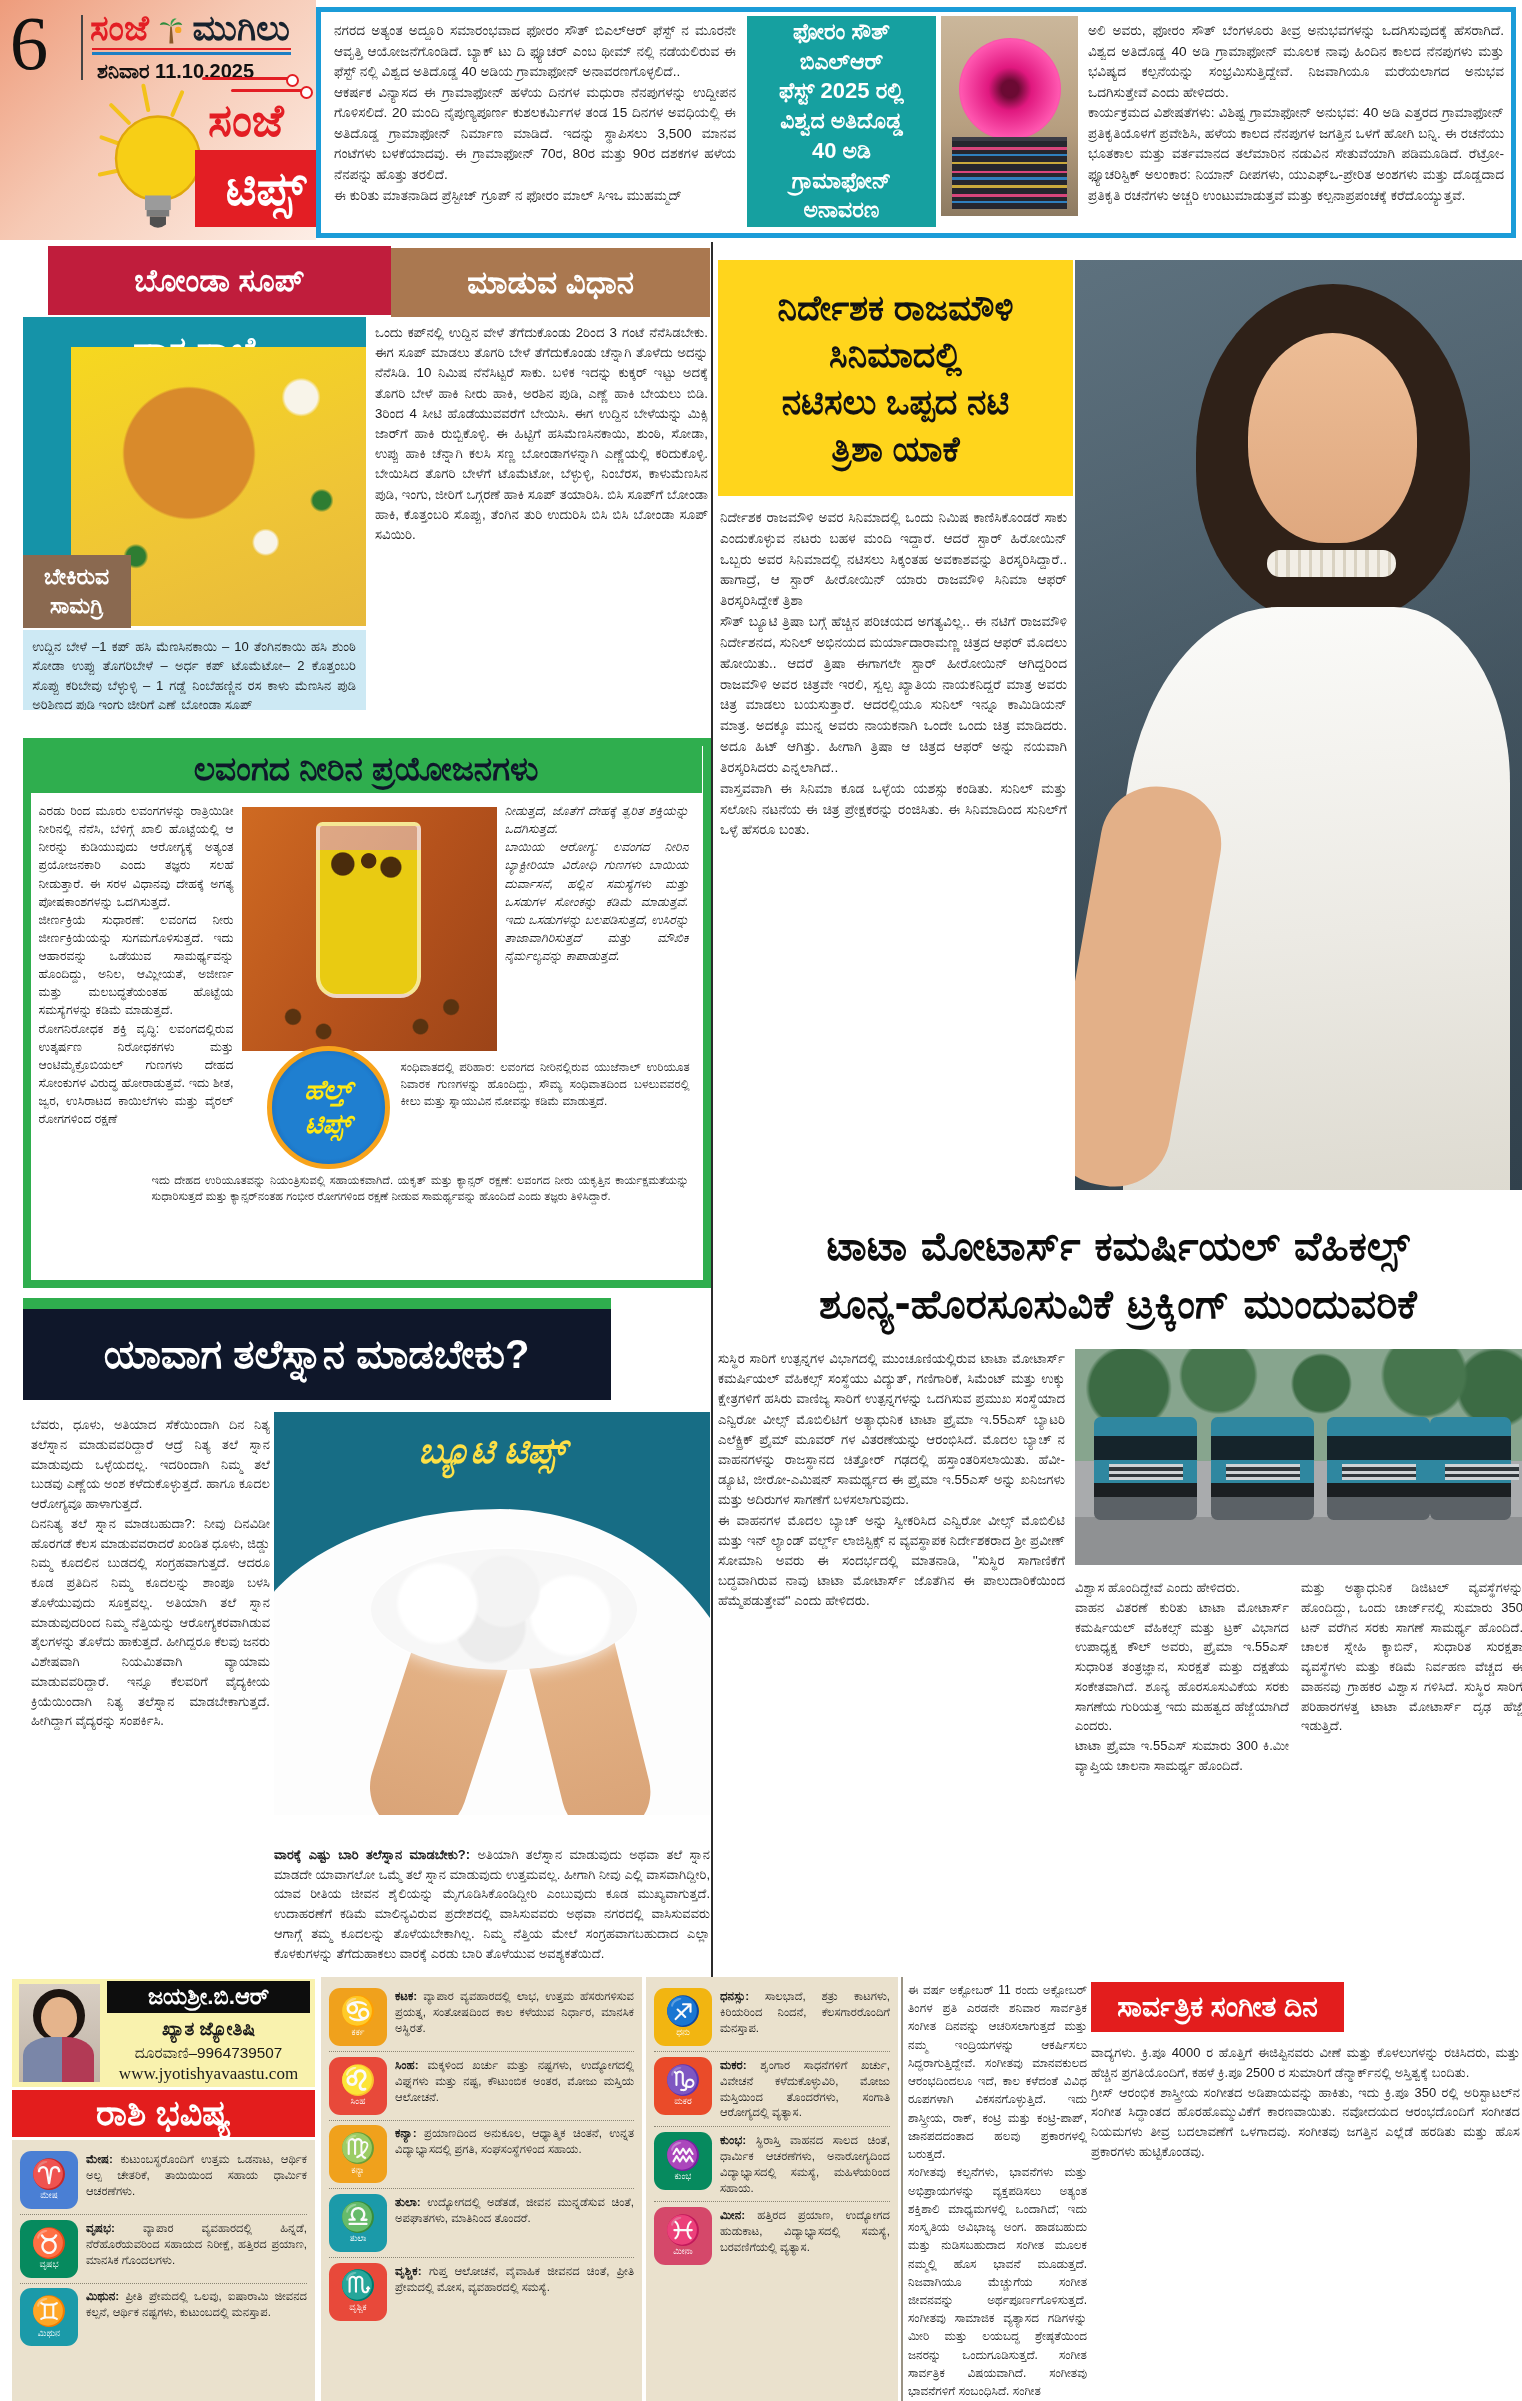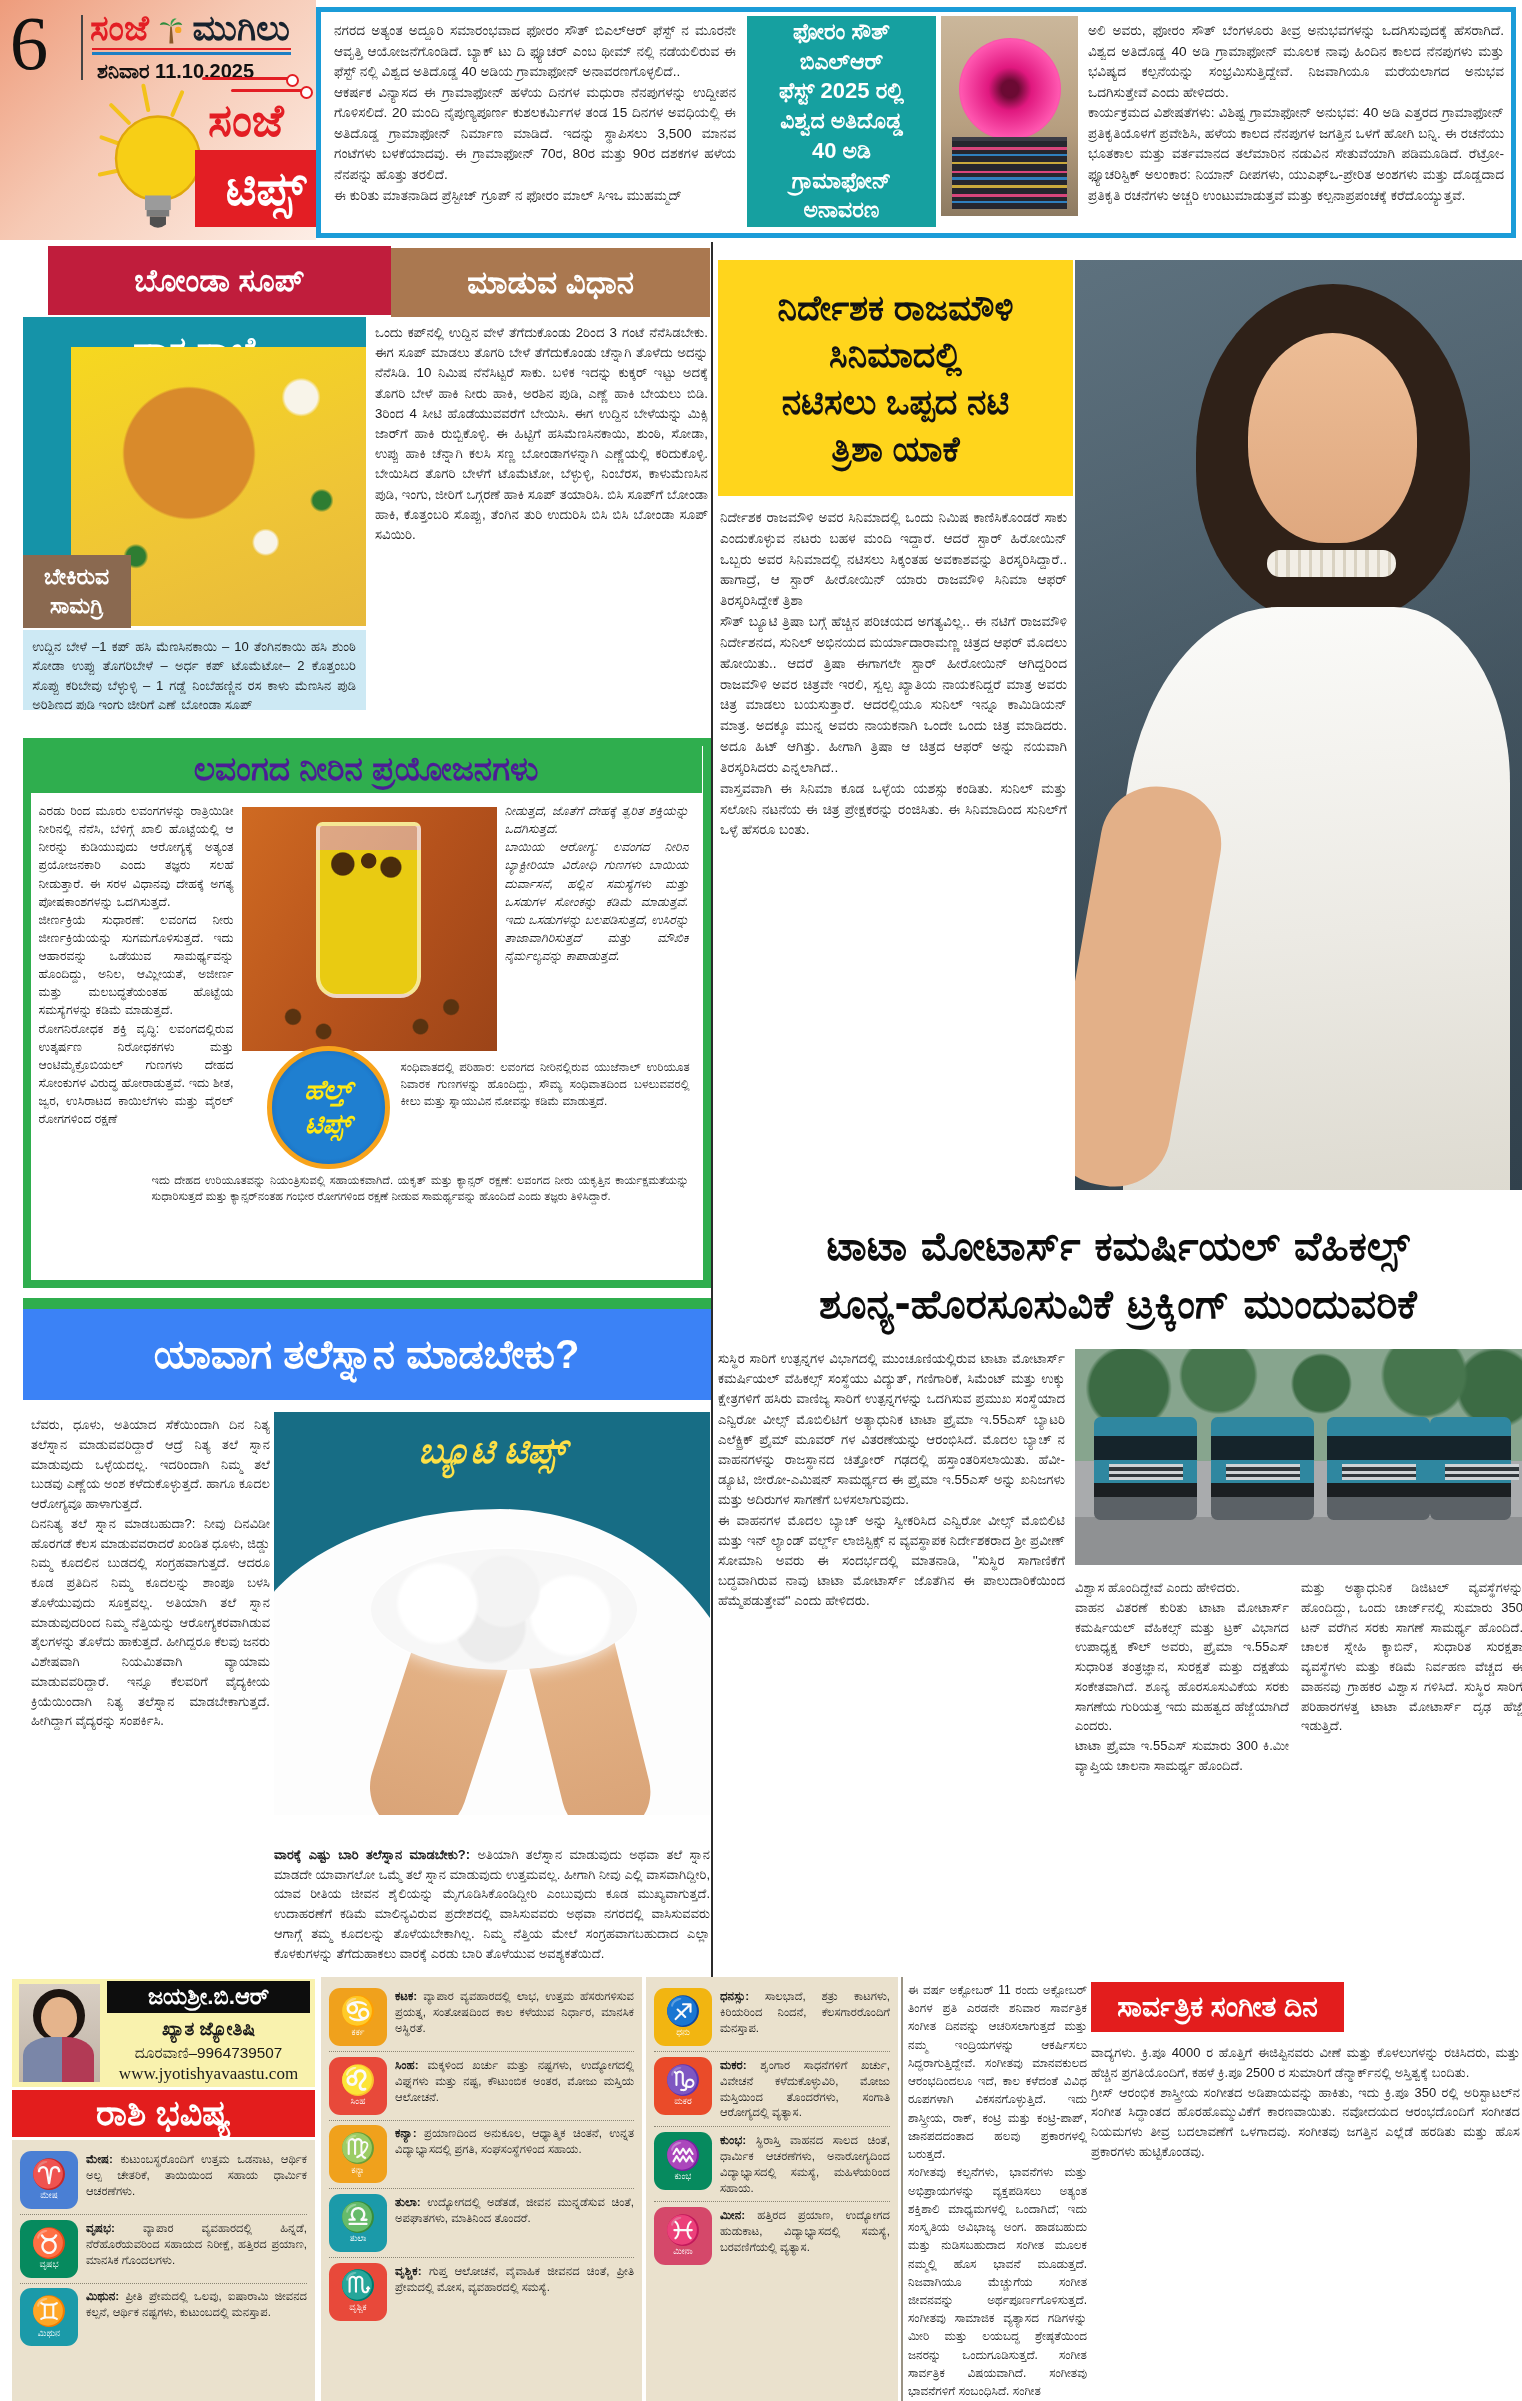--- a/index.html
+++ b/index.html
@@ -47,42 +47,42 @@
       radial-gradient(circle at 22% 75%,#2e7d32 0 3%,rgba(0,0,0,0) 4%),
       radial-gradient(circle at 85% 55%,#2e7d32 0 3%,rgba(0,0,0,0) 4%),
       linear-gradient(160deg,#f6d81f 0%,#efc536 60%,#e7b93c 100%);}
   .ingr-label{left:22.6px;top:555px;width:108px;height:73px;background:#8a6950;color:#fff;
               font-size:22px;font-weight:bold;line-height:1.3;white-space:pre-line;}
   .ingr-box{left:22.6px;top:630px;width:343px;height:80px;background:#cde9f4;padding:6.5px 9.7px;box-sizing:border-box;
             font-size:13px;line-height:1.5;text-align:justify;overflow:hidden;}
   .method-col{left:375px;top:323px;width:333px;height:399px;}
   
   .clove-box{left:22.6px;top:738px;width:688px;height:550px;border:8px solid #2fae4e;background:#fff;box-sizing:border-box;}
-  .clove-title{left:0;top:0;width:671px;height:47px;background:#2fae4e;color:#4c1d95;font-size:33px;font-weight:bold;}
+  .clove-title{left:0;top:0;width:671px;height:47px;background:#2fae4e;color:#0f172a;font-size:33px;font-weight:bold;}
   .clove-col{font-size:12.5px;line-height:1.45;text-align:justify;white-space:pre-line;overflow:hidden;}
   .clove-img{left:211px;top:61px;width:255px;height:244px;
     background:
       radial-gradient(circle at 20% 86%,#5a3310 0 2.5%,rgba(0,0,0,0) 3%),
       radial-gradient(circle at 32% 92%,#5a3310 0 2.5%,rgba(0,0,0,0) 3%),
       radial-gradient(circle at 70% 90%,#5a3310 0 2.5%,rgba(0,0,0,0) 3%),
       radial-gradient(circle at 82% 82%,#5a3310 0 2.5%,rgba(0,0,0,0) 3%),
       linear-gradient(120deg,#cf6a22 0%,#b5521c 55%,#9c4418 100%);overflow:hidden;}
   .glass{position:absolute;left:74px;top:14.5px;width:105px;height:176px;border-radius:6.5px 6.5px 21px 21px;
          background:linear-gradient(180deg,rgba(255,255,255,.45) 0 14%,#e9cb12 14% 100%);
          border:4px solid rgba(255,255,255,.55);box-sizing:border-box;}
   .glass::after{content:"";position:absolute;left:8px;top:22.6px;width:74px;height:32px;
          background:radial-gradient(circle at 20% 50%,#4a2c0c 0 18%,rgba(0,0,0,0) 20%),
                     radial-gradient(circle at 55% 40%,#4a2c0c 0 16%,rgba(0,0,0,0) 18%),
                     radial-gradient(circle at 85% 60%,#4a2c0c 0 15%,rgba(0,0,0,0) 17%);}
   .health-badge{left:236px;top:300px;width:123px;height:123px;border-radius:50%;
                 background:radial-gradient(circle,#1f7fd0 0 64%,#10509c 100%);
                 border:5.6px solid #f7a31b;box-sizing:border-box;color:#ffe814;
                 font-size:27px;font-weight:bold;font-style:italic;line-height:1.25;white-space:pre-line;}
   
-  .beauty-title{left:22.6px;top:1298px;width:688px;height:102px;background:#3b82f6;color:#fff;font-size:40px;font-weight:bold;border-top:11.3px solid #2fae4e;box-sizing:border-box;}
+  .beauty-title{left:22.6px;top:1298px;width:588px;height:102px;background:#0f172a;color:#fff;font-size:40px;font-weight:bold;border-top:11.3px solid #2fae4e;box-sizing:border-box;}
   .beauty-col1{left:31px;top:1415px;width:239px;height:558px;font-size:13px;}
   .beauty-panel{left:274px;top:1412px;width:436px;height:403px;background:#176d85;overflow:hidden;}
   .beauty-badge{left:0;top:11.3px;width:436px;height:56px;color:#fde047;font-size:36px;font-weight:bold;font-style:italic;}
   .hair-blob{position:absolute;left:-32px;top:97px;width:516px;height:420px;border-radius:50% 50% 0 0 / 38% 62% 0 0;background:#fdfdfd;}
   .hair-arm{position:absolute;left:121px;top:169px;width:97px;height:258px;border-radius:48px;background:linear-gradient(180deg,#e9b98c,#d9a377);transform:rotate(18deg);}
   .hair-arm2{position:absolute;left:266px;top:161px;width:89px;height:266px;border-radius:48px;background:linear-gradient(180deg,#e9b98c,#d9a377);transform:rotate(-14deg);}
   .foam{position:absolute;left:97px;top:137px;width:266px;height:121px;border-radius:50%;
         background:radial-gradient(circle at 25% 45%,#fff 0 18%,rgba(0,0,0,0) 20%),
                    radial-gradient(circle at 50% 35%,#f3f3f3 0 22%,rgba(0,0,0,0) 24%),
                    radial-gradient(circle at 75% 55%,#fff 0 18%,rgba(0,0,0,0) 20%),

